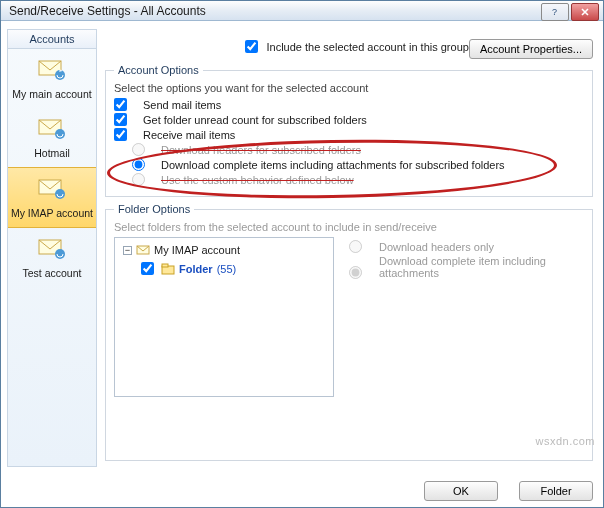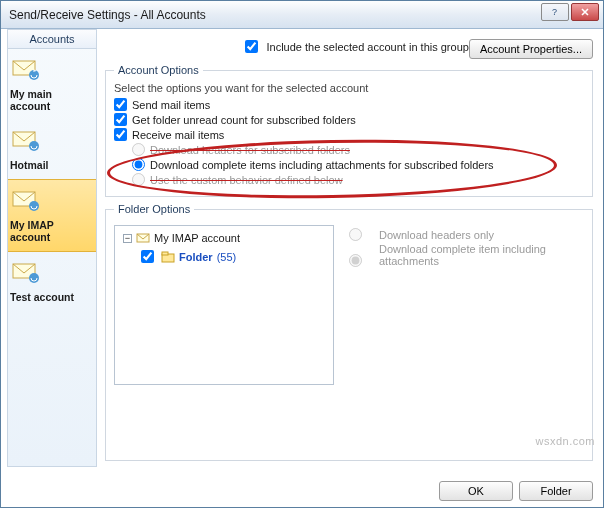--- a/index.html
+++ b/index.html
@@ -1,52 +1,52 @@
 <!DOCTYPE html>
 <html><head>
 <meta charset="utf-8">
 <style>
   * { box-sizing: border-box; }
   body { margin:0; font-family:"Segoe UI",Tahoma,sans-serif; font-size:11px; color:#1a1a1a; background:#fff; }
   .window { width:604px; height:508px; border:1px solid #5a7fa0; background:#fff; margin:0 auto; position:relative; }
-  .titlebar { height:28px; background:linear-gradient(#fdfefe,#e6edf5 50%,#d6e2f0); border-bottom:1px solid #9fb8d1; display:flex; align-items:center; padding-left:8px; }
+  .titlebar { height:20px; background:linear-gradient(#fdfefe,#e6edf5 50%,#d6e2f0); border-bottom:1px solid #9fb8d1; display:flex; align-items:center; padding-left:8px; }
   .title { font-size:12px; color:#1a1a1a; }
   .tbtns { position:absolute; right:4px; top:2px; display:flex; }
   .tbtn { width:28px; height:18px; border:1px solid #8a8a8a; background:linear-gradient(#f5f7fb,#dde5ef); margin-left:2px; border-radius:2px; display:flex; align-items:center; justify-content:center; }
   .tbtn.close { background:linear-gradient(#f1a0a0,#c94a4a); border-color:#963636;}
   .tbtn svg { width:10px; height:10px; }
   .content { display:flex; position:absolute; top:28px; bottom:40px; left:6px; right:6px; }
   .sidebar { width:90px; border:1px solid #c9d6e4; background:linear-gradient(#f6fafd,#eaf2fa); display:flex; flex-direction:column; }
   .sidehdr { text-align:center; padding:3px 0; border-bottom:1px solid #c9d6e4; background:linear-gradient(#fbfcfe,#e9f0f9); color:#1e395b;}
-  .acct { text-align:left; padding:6px 2px 8px; cursor:pointer;font-weight:bold; }
+  .acct { text-align:center; padding:6px 2px 8px; cursor:pointer; }
   .acct.sel { background:linear-gradient(#ffe8a6,#ffd76a); border:1px solid #e2b23a; border-left:0; border-right:0; }
   .aclabel { margin-top:3px; font-size:10.5px; }
   .aicon { width:32px; height:28px; margin:0 auto; }
   .main { flex:1; padding:4px 4px 0 8px; display:flex; flex-direction:column; overflow:hidden;}
   .lineck { display:flex; align-items:center; margin:4px 0 8px; gap:5px;}
   .btn { background:linear-gradient(#fdfdfd,#e3e3e3); border:1px solid #9a9a9a; border-radius:3px; padding:3px 10px; font-size:11px; cursor:pointer;}
   .toprow { display:flex; justify-content:flex-end; align-items:center;}
   fieldset { border:1px solid #d0d7e0; margin:0 0 6px; padding:6px 8px 8px; }
   legend { padding:0 4px; color:#1e395b; }
   .hint { color:#444; margin-bottom:4px;}
-  .chk { display:flex; align-items:center; gap:5px; margin:2px 0;}
+  .chk { display:flex; align-items:center; gap:16px; margin:2px 0;}
   .sub { margin-left:18px;}
   .chk input[type=radio], .chk input[type=checkbox]{ margin:0;}
   .disabled, .disabled * { color:#9a9a9a;}
   .ellipse { position:absolute; border:3px solid #c02020; border-radius:50%; pointer-events:none; }
   .treebox { border:1px solid #b8c4d2; height:160px; background:#fff; padding:6px 8px; width:220px; }
   .folderopts { display:flex; gap:10px; margin-top:4px;}
   .radcol { flex:1; }
   .radline { display:flex; align-items:flex-end; gap:14px; margin:2px 0; color:#9a9a9a;}
   .radline input{ margin-top:1px;}
   .tree-row { display:flex; align-items:center; gap:4px; }
   .tree-row.indent { margin-left:14px; margin-top:3px;}
   .blue { color:#1a4fc0; }
   .count { color:#1a4fc0; }
-  .footer { position:absolute; bottom:6px; right:10px; display:flex; gap:6px;}
+  .footer { position:absolute; bottom:6px; right:10px; display:flex; gap:21px;}
   .footer .btn { width:74px; text-align:center;}
   .annot { position:relative; }
   .wm { position:absolute; right:8px; bottom:60px; font-size:11px; color:#bbb; letter-spacing:.5px; font-family:Arial,sans-serif; pointer-events:none;}
   .minus { width:9px;height:9px;border:1px solid #97a5b4;display:inline-flex;align-items:center;justify-content:center;font-size:9px;line-height:1;background:#fff;}
 </style>
 </head>
 <body>
 
 <div class="window">
   <div class="titlebar">
@@ -143,20 +143,21 @@
         <label class="chk sub disabled">
               <input type="radio" name="dl" disabled="" style="">
               <span style="text-decoration:line-through #c02020">Use the custom behavior defined below</span>
             </label>
       </fieldset>
       <div class="ellipse" style="left:2px; top:76px; width:450px; height:58px; transform:rotate(-1deg)"></div>
       </div>
 
       <fieldset style="flex:1;">
         <legend>Folder Options</legend>
+        <div class="hint disabled">Select folders from the selected account to include in send/receive</div>
         <div class="folderopts">
           <div class="treebox">
             <div class="tree-row">
               <span class="minus">−</span>
               <svg width="14" height="12">
                   <rect x="1" y="2" width="12" height="8" fill="#fffde1" stroke="#caa94c"></rect>
                   <path d="M1 2 L7 7 L13 2" stroke="#caa94c" fill="none"></path>
                 </svg>
               <span>My IMAP account</span>
             </div>

